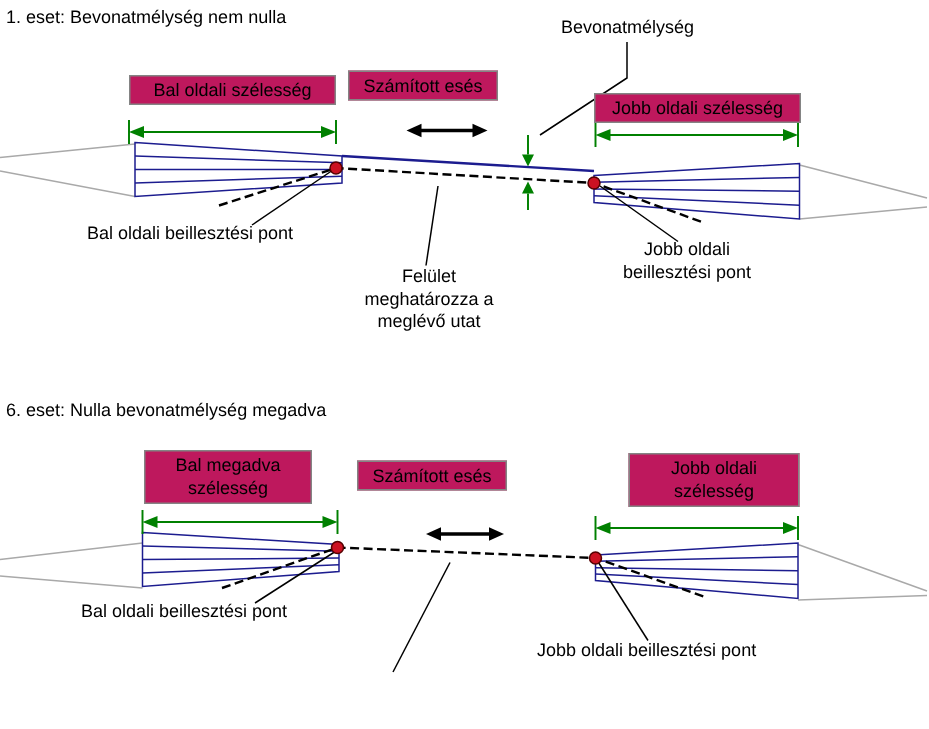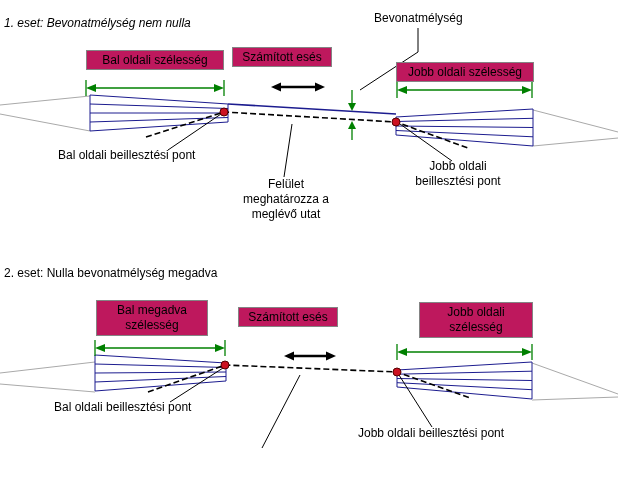--- a/index.html
+++ b/index.html
@@ -145,40 +145,40 @@
         <path class="lead" d="M170,402 L223,368"></path>
         <path class="lead" d="M432,427 L399,375"></path>
         <path class="lead" d="M262,448 L300,375"></path>
       </g>
 
       <circle class="dot" cx="225" cy="365" r="4"></circle>
       <circle class="dot" cx="397" cy="372" r="4"></circle>
     </g>
   </svg>
 
-  <div class="label" style="left:4px;top:16px;font-style:italic;">1. eset: Bevonatmélység nem nulla</div>
+  <div class="label" style="left:4px;top:4px;">1. eset: Bevonatmélység nem nulla</div>
 
   <div class="label boxed" style="left:86px;top:50px;width:136px;height:18px;">Bal oldali szélesség</div>
 
   <div class="label boxed" style="left:232px;top:47px;width:98px;height:18px;">Számított esés</div>
 
   <div class="label" style="left:374px;top:11px;">Bevonatmélység</div>
 
   <div class="label boxed" style="left:396px;top:62px;width:136px;height:18px;">Jobb oldali szélesség</div>
 
   <div class="label" style="left:58px;top:148px;">Bal oldali beillesztési pont</div>
 
   <div class="label center" style="left:228px;top:177px;width:116px;">Felület
 meghatározza a
 meglévő utat</div>
 
   <div class="label center" style="left:402px;top:159px;width:112px;">Jobb oldali
 beillesztési pont</div>
 
-  <div class="label" style="left:4px;top:266px;">2. eset: Nulla bevonatmélység megadva</div>
+  <div class="label" style="left:4px;top:266px;">6. eset: Nulla bevonatmélység megadva</div>
 
   <div class="label boxed" style="left:96px;top:300px;width:110px;height:34px;">Bal megadva
 szélesség</div>
 
   <div class="label boxed" style="left:238px;top:307px;width:98px;height:18px;">Számított esés</div>
 
   <div class="label boxed" style="left:419px;top:302px;width:112px;height:34px;">Jobb oldali
 szélesség</div>
 
   <div class="label" style="left:54px;top:400px;">Bal oldali beillesztési pont</div>

